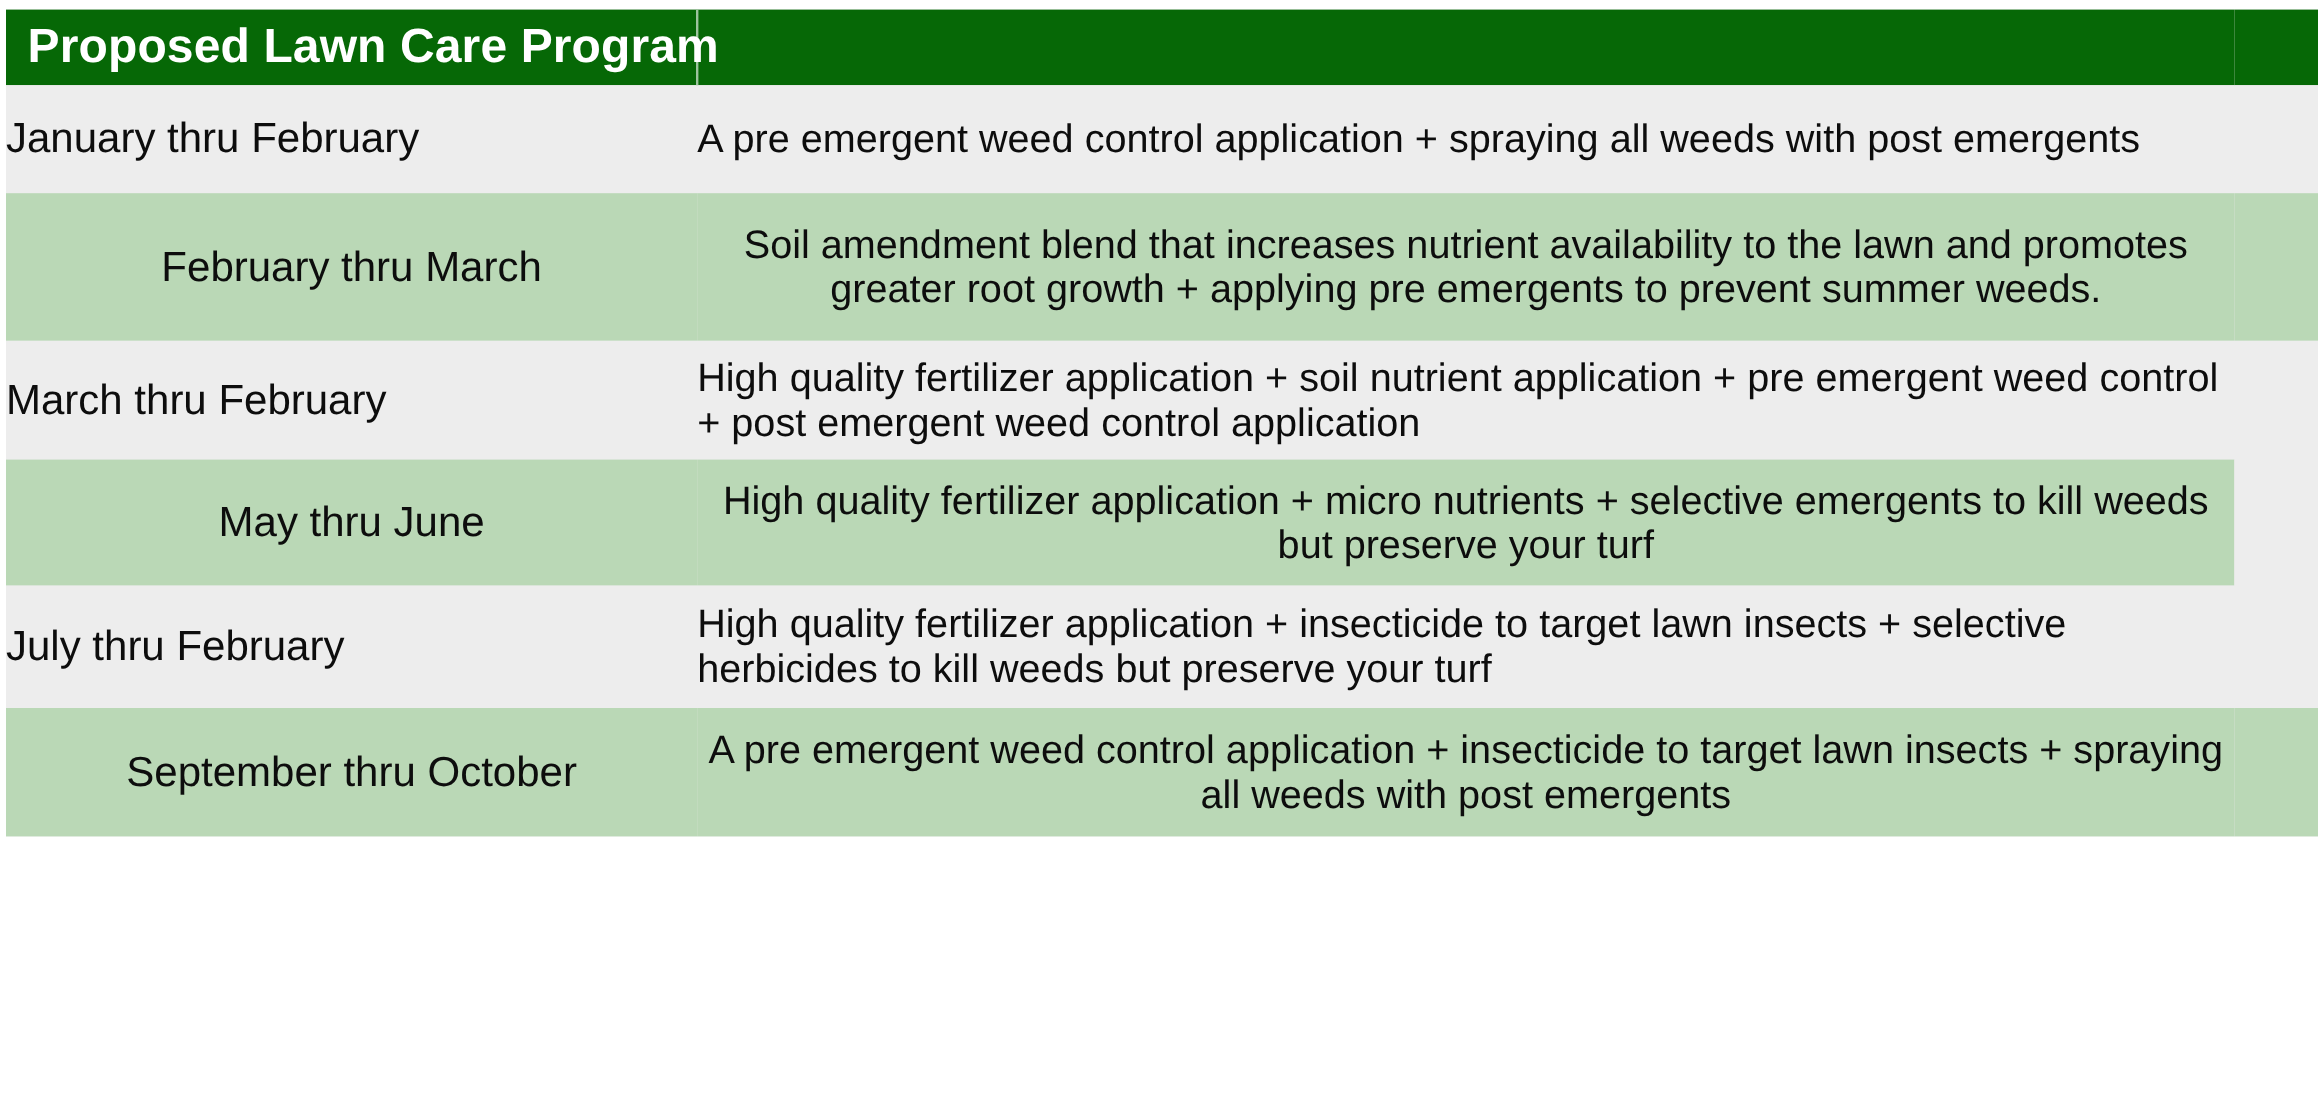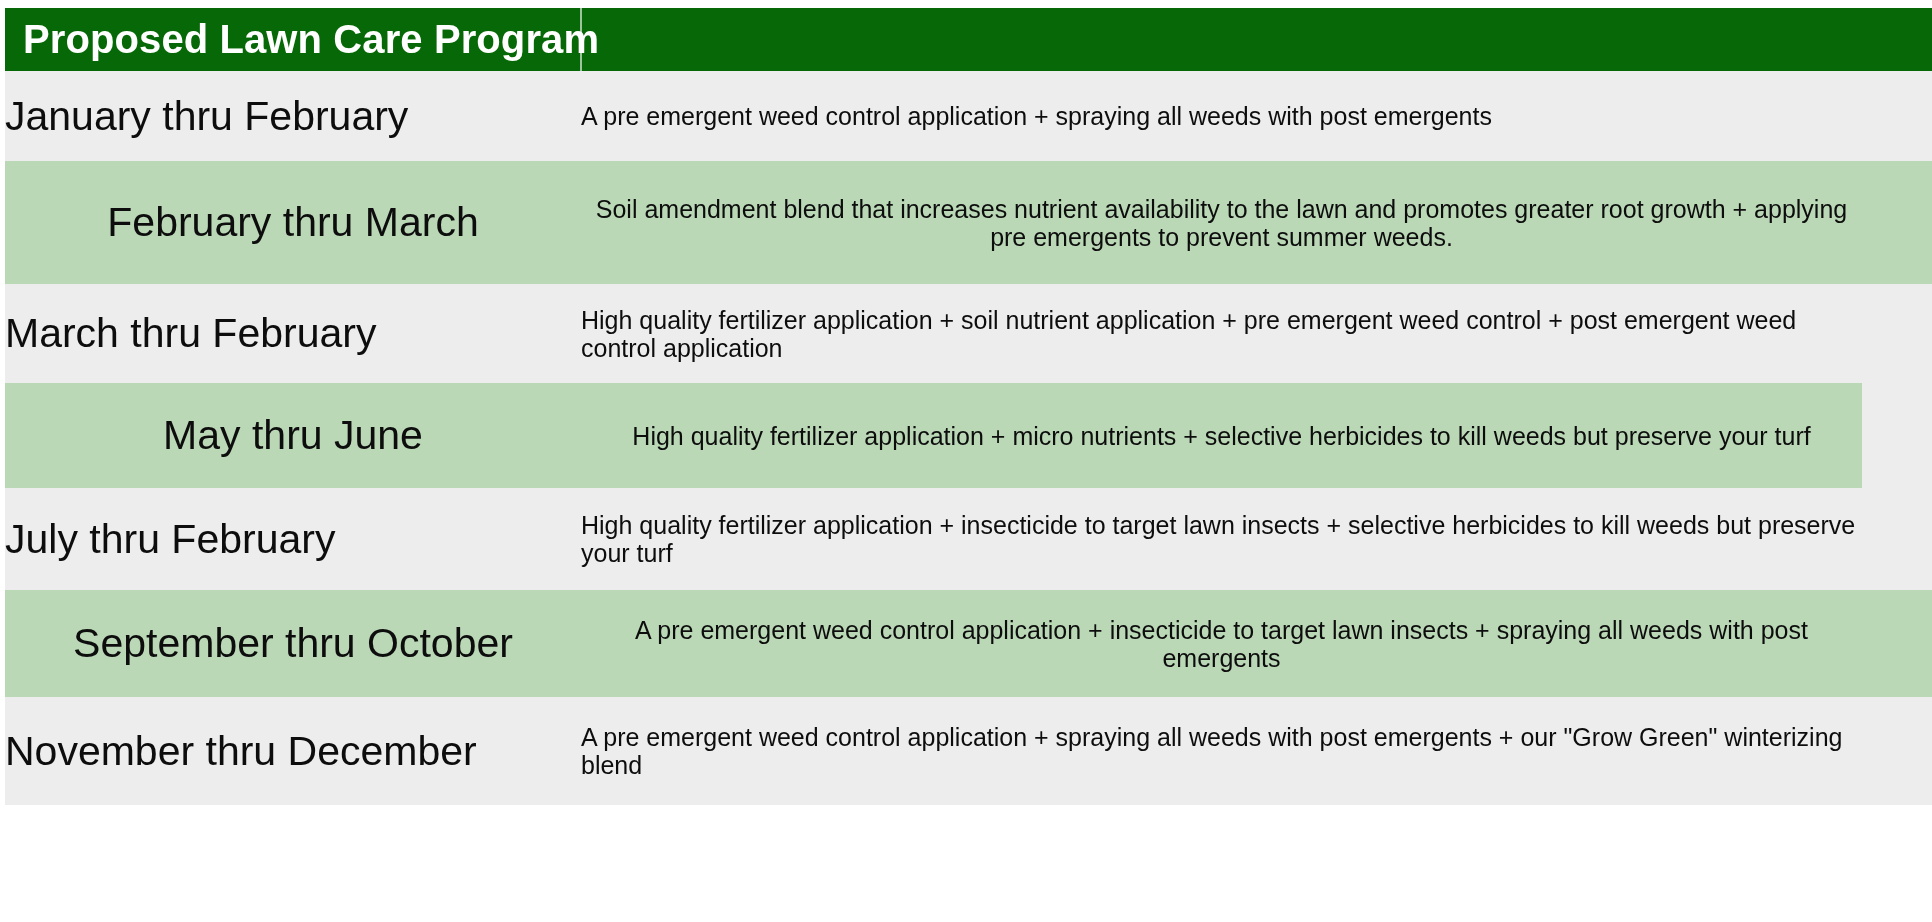--- a/index.html
+++ b/index.html
@@ -69,28 +69,28 @@
   }
 
   .row-light > td { background: #ededed; }
   .row-green > td { background: #bad8b6; text-align: center; }
 
   
   .row-green.spacer-light > td.cell-spacer { background: #ededed; }
 
   .cell-period {
     padding: 4px 10px 4px 14px;
-    font-size: 41px;
+    font-size: 35px;
     line-height: 1.18;
     white-space: nowrap;
   }
 
   .cell-detail {
     padding: 8px 12px 10px 14px;
-    font-size: 25px;
+    font-size: 33px;
     line-height: 1.12;
   }
 
   .cell-spacer { padding: 0; }
 
   
   tr.r1 > td { height: 90px; }
   tr.r2 > td { height: 123px; }
   tr.r3 > td { height: 99px; }
   tr.r4 > td { height: 105px; }
@@ -133,38 +133,33 @@
       </tr>
 
       <tr class="r3 row-light">
         <td class="cell-period">March thru February</td>
         <td class="cell-detail">High quality fertilizer application + soil nutrient application + pre emergent weed control + post emergent weed control application</td>
         <td class="cell-spacer"></td>
       </tr>
 
       <tr class="r4 row-green spacer-light">
         <td class="cell-period">May thru June</td>
-        <td class="cell-detail">High quality fertilizer application + micro nutrients + selective herbicides to kill weeds but preserve your turf</td>
+        <td class="cell-detail">High quality fertilizer application + micro nutrients + selective emergents to kill weeds but preserve your turf</td>
         <td class="cell-spacer"></td>
       </tr>
 
       <tr class="r5 row-light">
         <td class="cell-period">July thru February</td>
         <td class="cell-detail">High quality fertilizer application + insecticide to target lawn insects + selective herbicides to kill weeds but preserve your turf</td>
         <td class="cell-spacer"></td>
       </tr>
 
       <tr class="r6 row-green">
         <td class="cell-period">September thru October</td>
         <td class="cell-detail">A pre emergent weed control application + insecticide to target lawn insects + spraying all weeds with post emergents</td>
         <td class="cell-spacer"></td>
       </tr>
 
-      <tr class="r7 row-light">
-        <td class="cell-period">November thru December</td>
-        <td class="cell-detail">A pre emergent weed control application + spraying all weeds with post emergents + our "Grow Green" winterizing blend</td>
-        <td class="cell-spacer"></td>
-      </tr>
 
     </tbody>
   </table>
 
 </div>
 
 </body></html>

